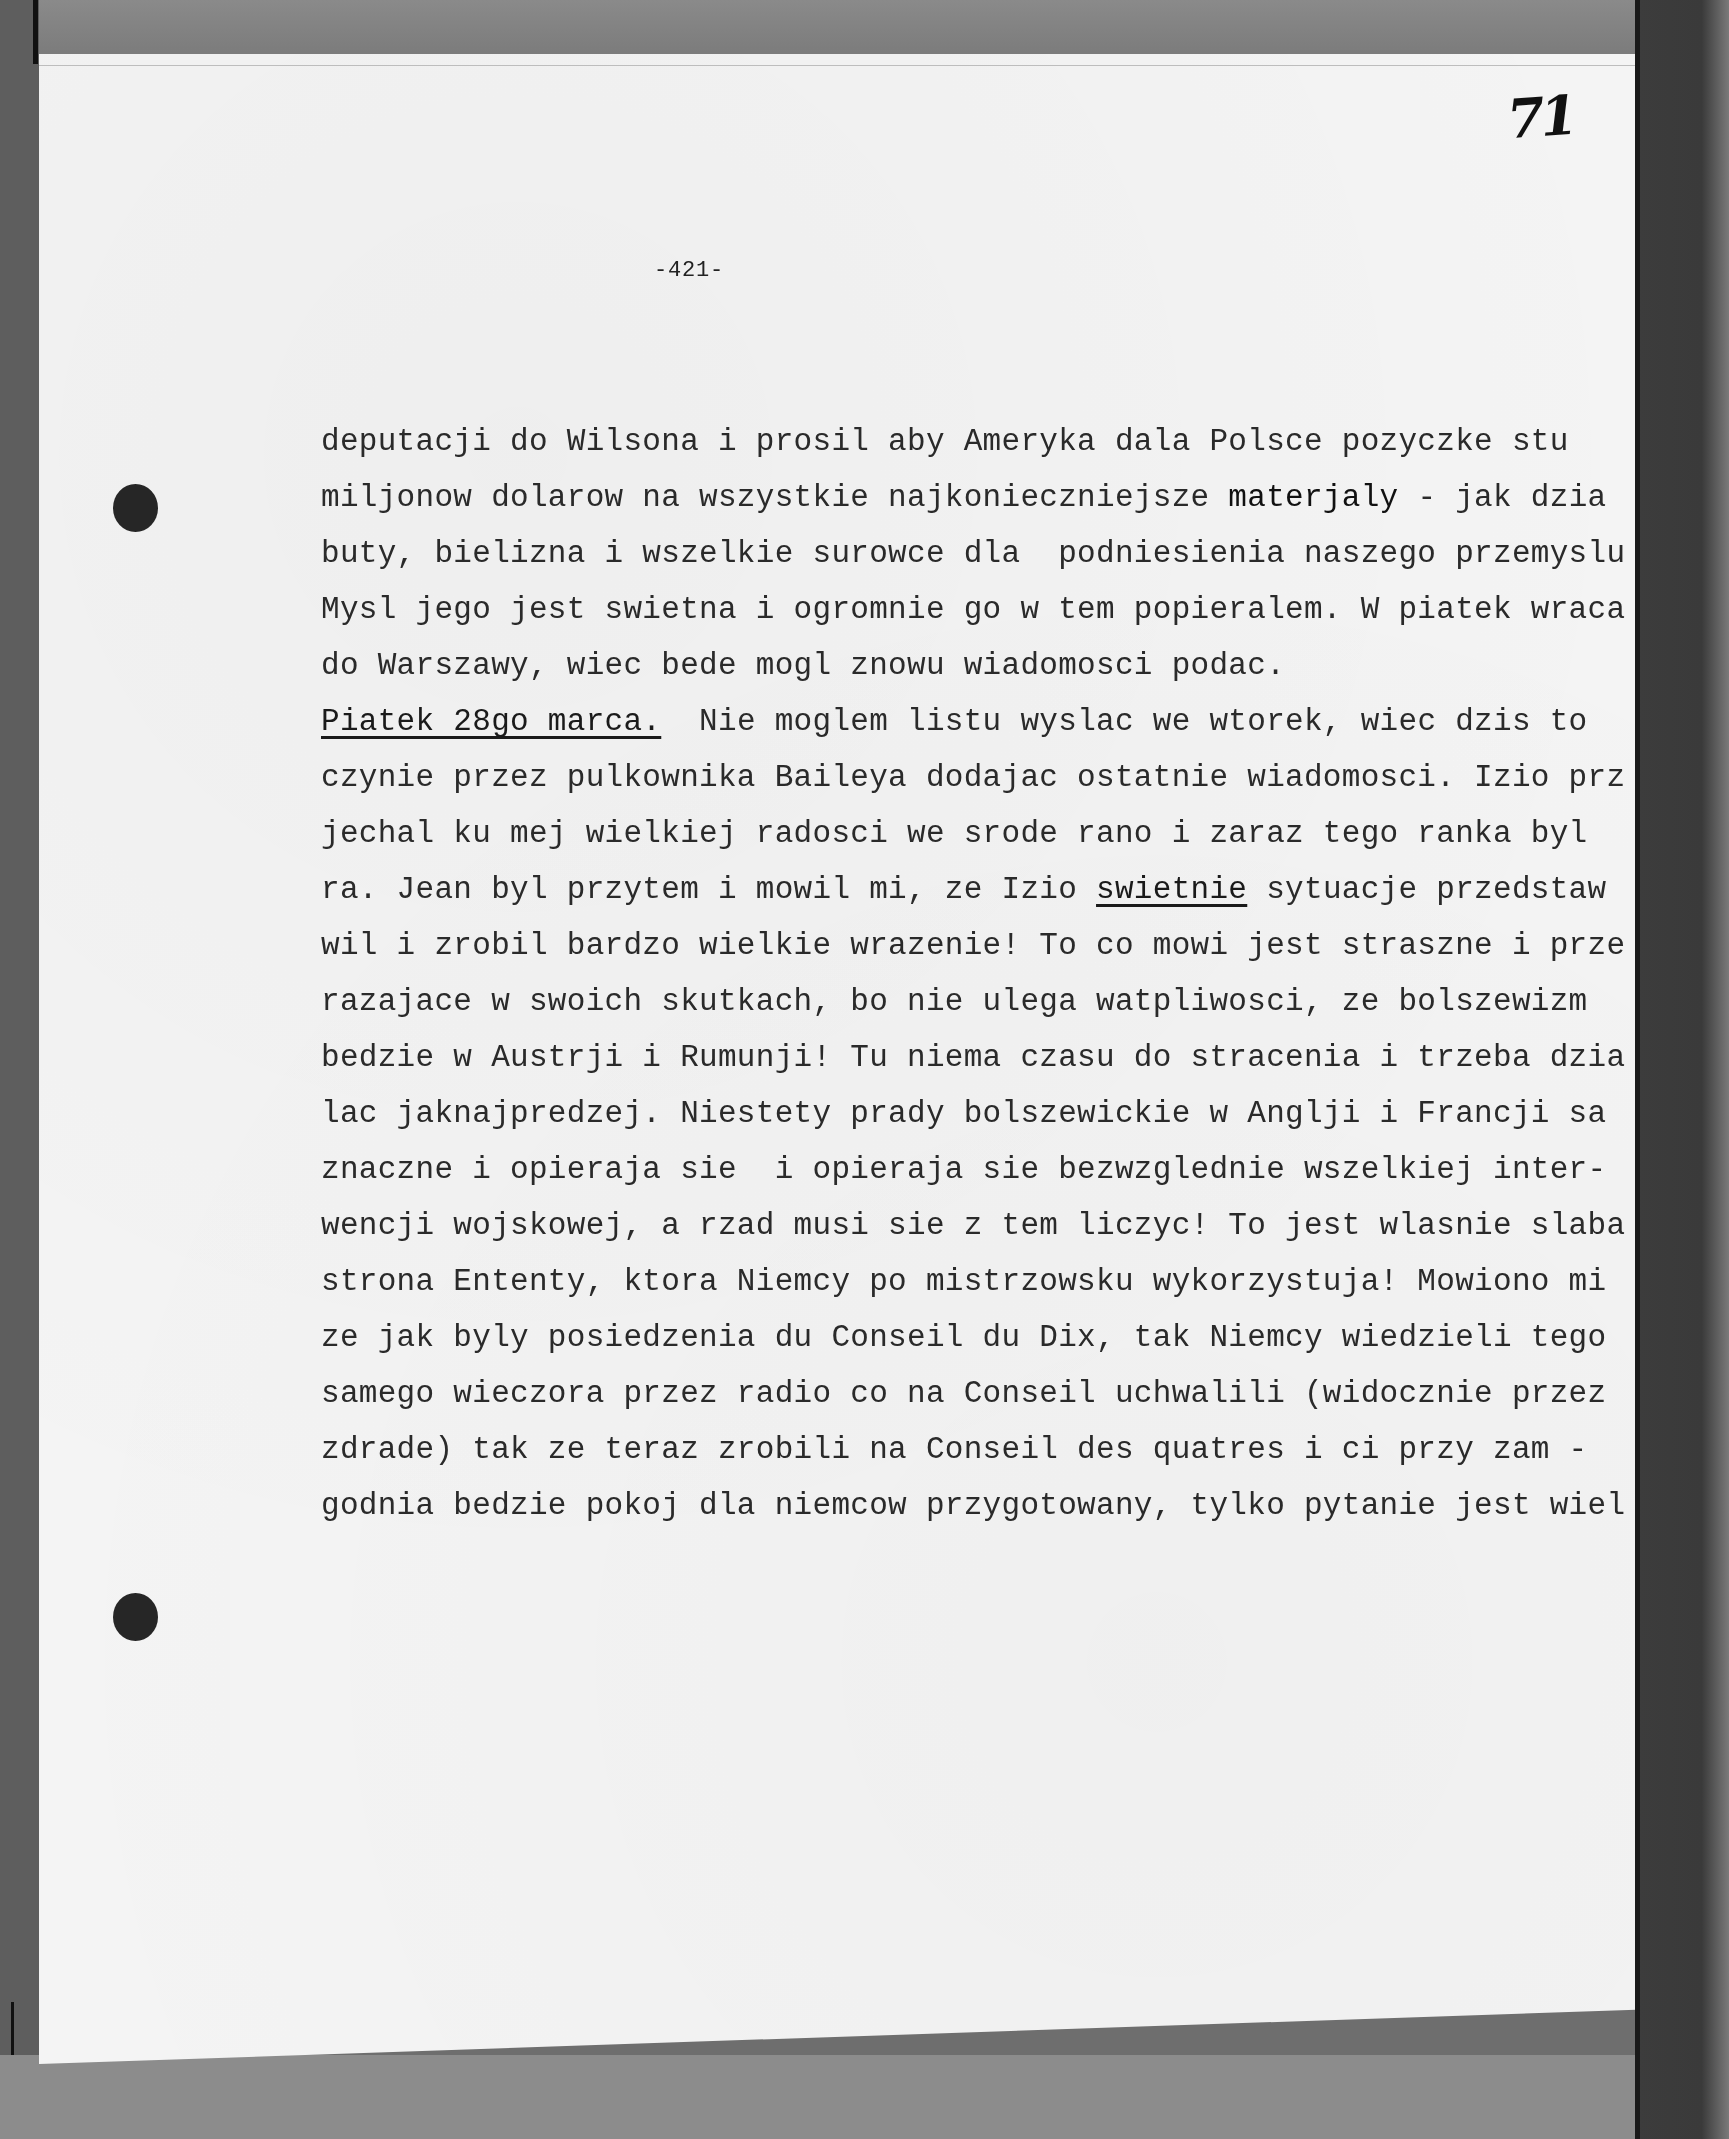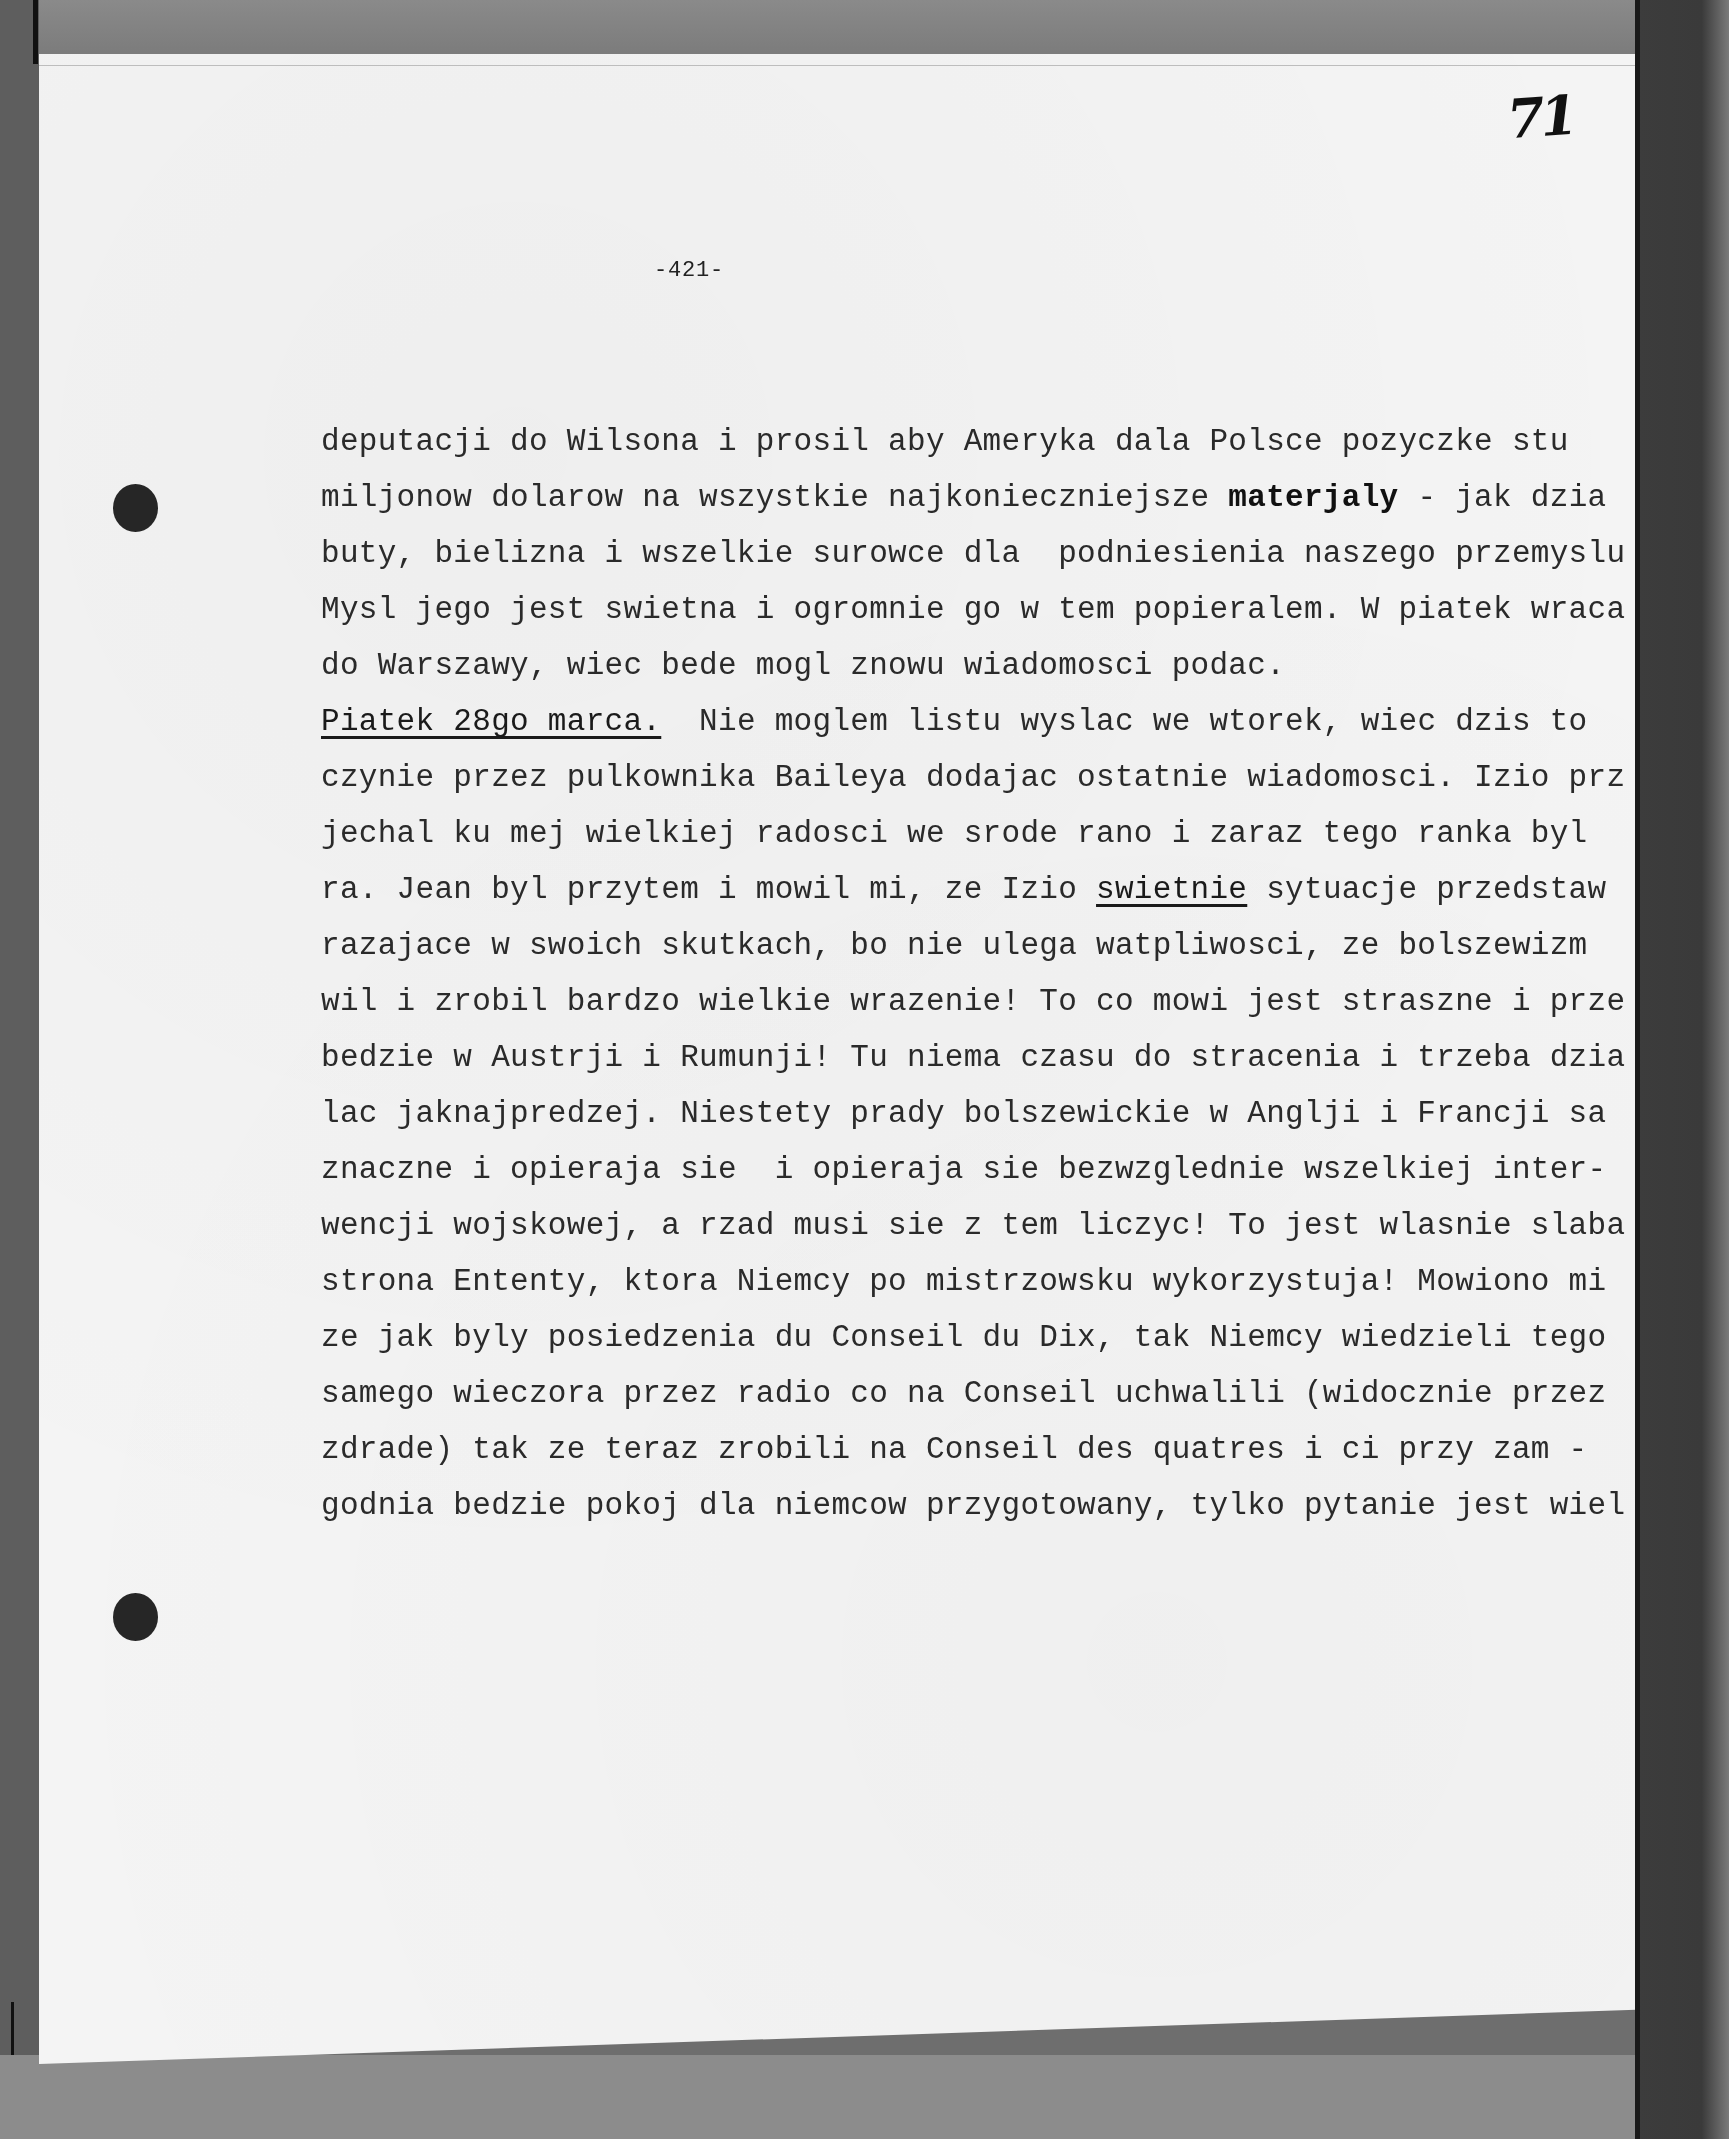--- a/index.html
+++ b/index.html
@@ -110,21 +110,21 @@
       white-space: pre;
       letter-spacing: 0.3px;
     }
     .line .u {
       text-decoration: underline;
       text-decoration-thickness: 3px;
       text-underline-offset: 6px;
       color: #1a1a1a;
     }
     .line .b {
-      font-weight: bold;
+      font-weight: normal;
       color: #111;
     }
   </style>
 </head>
 <body>
 
 <div class="scan-top"></div>
 <div class="scan-left"></div>
 <div class="scan-left-line"></div>
 <div class="scan-left-line-bottom"></div>
@@ -146,22 +146,22 @@
 <div class="body-text">
   <div class="line"><span>deputacji do Wilsona i prosil aby Ameryka dala Polsce pozyczke stu</span></div>
   <div class="line"><span>miljonow dolarow na wszystkie najkonieczniejsze </span><span class="b">materjaly</span><span> - jak dzia</span></div>
   <div class="line"><span>buty, bielizna i wszelkie surowce dla  podniesienia naszego przemyslu</span></div>
   <div class="line"><span>Mysl jego jest swietna i ogromnie go w tem popieralem. W piatek wraca</span></div>
   <div class="line"><span>do Warszawy, wiec bede mogl znowu wiadomosci podac.</span></div>
   <div class="line"><span class="u">Piatek 28go marca.</span><span>  Nie moglem listu wyslac we wtorek, wiec dzis to</span></div>
   <div class="line"><span>czynie przez pulkownika Baileya dodajac ostatnie wiadomosci. Izio prz</span></div>
   <div class="line"><span>jechal ku mej wielkiej radosci we srode rano i zaraz tego ranka byl</span></div>
   <div class="line"><span>ra. Jean byl przytem i mowil mi, ze Izio </span><span class="u">swietnie</span><span> sytuacje przedstaw</span></div>
+  <div class="line"><span>wil i zrobil bardzo wielkie wrazenie! To co mowi jest straszne i prze</span></div>
   <div class="line"><span>razajace w swoich skutkach, bo nie ulega watpliwosci, ze bolszewizm</span></div>
-  <div class="line"><span>wil i zrobil bardzo wielkie wrazenie! To co mowi jest straszne i prze</span></div>
   <div class="line"><span>bedzie w Austrji i Rumunji! Tu niema czasu do stracenia i trzeba dzia</span></div>
   <div class="line"><span>lac jaknajpredzej. Niestety prady bolszewickie w Anglji i Francji sa</span></div>
   <div class="line"><span>znaczne i opieraja sie  i opieraja sie bezwzglednie wszelkiej inter-</span></div>
   <div class="line"><span>wencji wojskowej, a rzad musi sie z tem liczyc! To jest wlasnie slaba</span></div>
   <div class="line"><span>strona Ententy, ktora Niemcy po mistrzowsku wykorzystuja! Mowiono mi</span></div>
   <div class="line"><span>ze jak byly posiedzenia du Conseil du Dix, tak Niemcy wiedzieli tego</span></div>
   <div class="line"><span>samego wieczora przez radio co na Conseil uchwalili (widocznie przez</span></div>
   <div class="line"><span>zdrade) tak ze teraz zrobili na Conseil des quatres i ci przy zam -</span></div>
   <div class="line"><span>godnia bedzie pokoj dla niemcow przygotowany, tylko pytanie jest wiel</span></div>
 </div>

